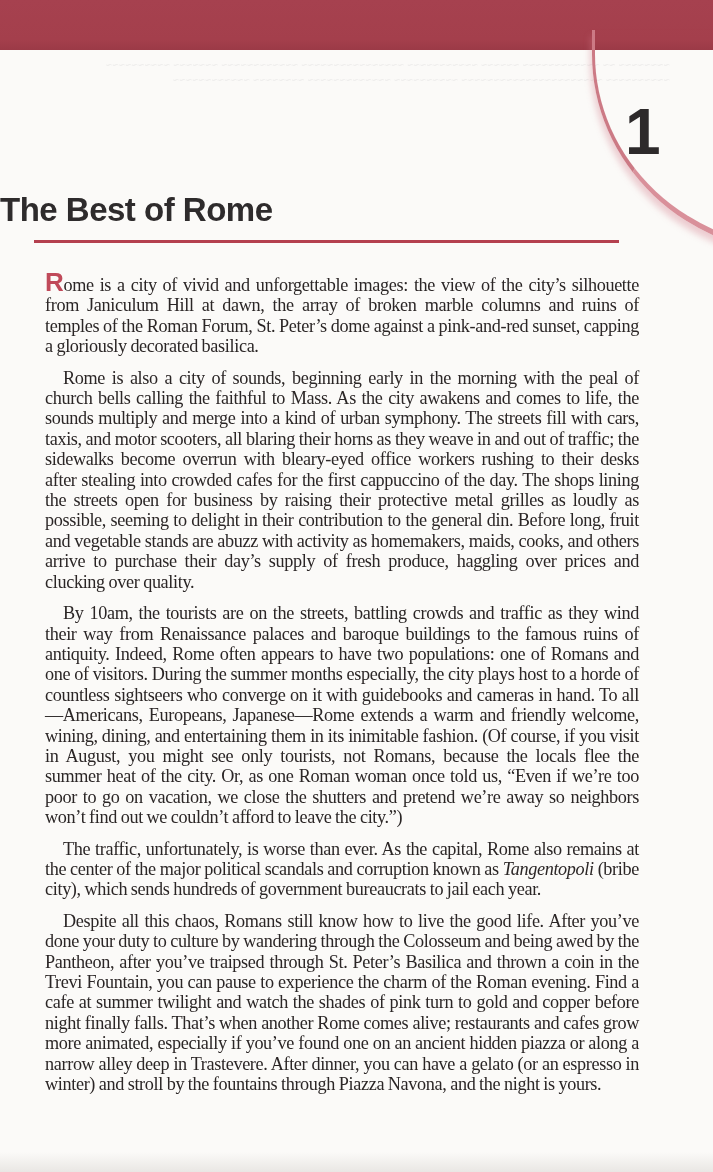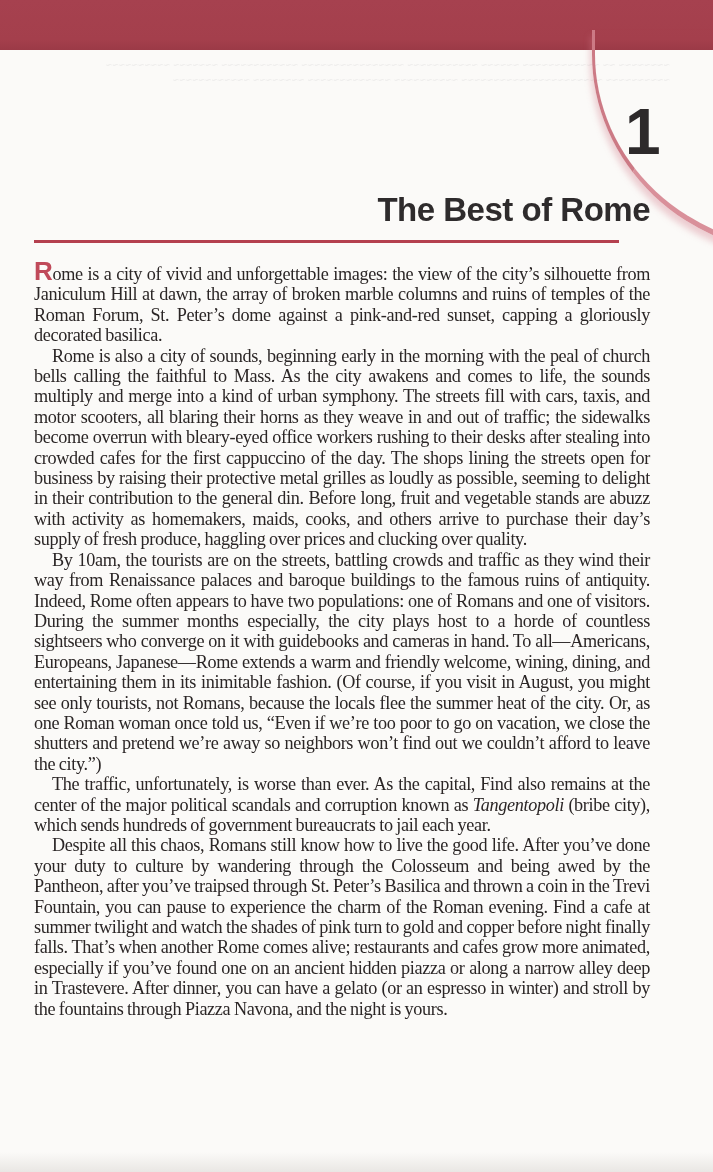--- a/index.html
+++ b/index.html
@@ -48,21 +48,21 @@
       font-family: "Liberation Sans", "DejaVu Sans", sans-serif;
       font-weight: bold;
       font-size: 64px;
       line-height: 64px;
       color: #2d2a2b;
     }
     .chapter-title {
       position: absolute;
       left: 0; top: 190px;
       width: 650px;
-      text-align: right;
+      text-align: left;
       font-family: "Liberation Sans", "DejaVu Sans", sans-serif;
       font-weight: bold;
       font-size: 33px;
       line-height: 40px;
       color: #2e2b2c;
       letter-spacing: -0.5px;
     }
     .title-rule {
       position: absolute;
       left: 34px; top: 240px;
@@ -73,21 +73,21 @@
       position: absolute;
       left: 34px; top: 262px;
       width: 616px;
       font-size: 18.2px;
       line-height: 20.4px;
       text-align: justify;
       letter-spacing: -0.35px;
       word-spacing: -0.5px;
     }
     .body-text p {
-      margin: 0;
+      margin: 11px;
       text-indent: 18px;
     }
     .body-text p.first {
       text-indent: 0;
     }
     .dropcap {
       font-family: "Liberation Sans", "DejaVu Sans", sans-serif;
       font-weight: bold;
       font-size: 26px;
       color: #c04a5a;
@@ -116,17 +116,17 @@
 <div class="chapter-number">1</div>
 
 <h1 class="chapter-title" style="margin:0;">The Best of Rome</h1>
 
 <div class="title-rule"></div>
 
 <div class="body-text">
   <p class="first"><span class="dropcap">R</span><span>ome is a city of vivid and unforgettable images: the view of the city’s silhouette from Janiculum Hill at dawn, the array of broken marble columns and ruins of temples of the Roman Forum, St. Peter’s dome against a pink-and-red sunset, capping a gloriously decorated basilica.</span></p>
   <p>Rome is also a city of sounds, beginning early in the morning with the peal of church bells calling the faithful to Mass. As the city awakens and comes to life, the sounds multiply and merge into a kind of urban symphony. The streets fill with cars, taxis, and motor scooters, all blaring their horns as they weave in and out of traffic; the sidewalks become overrun with bleary-eyed office workers rushing to their desks after stealing into crowded cafes for the first cappuccino of the day. The shops lining the streets open for business by raising their protective metal grilles as loudly as possible, seeming to delight in their contribution to the general din. Before long, fruit and vegetable stands are abuzz with activity as homemakers, maids, cooks, and others arrive to purchase their day’s supply of fresh produce, haggling over prices and clucking over quality.</p>
   <p>By 10am, the tourists are on the streets, battling crowds and traffic as they wind their way from Renaissance palaces and baroque buildings to the famous ruins of antiquity. Indeed, Rome often appears to have two populations: one of Romans and one of visitors. During the summer months especially, the city plays host to a horde of countless sightseers who converge on it with guidebooks and cameras in hand. To all—Americans, Europeans, Japanese—Rome extends a warm and friendly welcome, wining, dining, and entertaining them in its inimitable fashion. (Of course, if you visit in August, you might see only tourists, not Romans, because the locals flee the summer heat of the city. Or, as one Roman woman once told us, “Even if we’re too poor to go on vacation, we close the shutters and pretend we’re away so neighbors won’t find out we couldn’t afford to leave the city.”)</p>
-  <p><span>The traffic, unfortunately, is worse than ever. As the capital, Find also remains at the center of the major political scandals and corruption known as </span><em>Tangentopoli</em><span> (bribe city), which sends hundreds of government bureaucrats to jail each year.</span></p>
+  <p><span>The traffic, unfortunately, is worse than ever. As the capital, Rome also remains at the center of the major political scandals and corruption known as </span><em>Tangentopoli</em><span> (bribe city), which sends hundreds of government bureaucrats to jail each year.</span></p>
   <p>Despite all this chaos, Romans still know how to live the good life. After you’ve done your duty to culture by wandering through the Colosseum and being awed by the Pantheon, after you’ve traipsed through St. Peter’s Basilica and thrown a coin in the Trevi Fountain, you can pause to experience the charm of the Roman evening. Find a cafe at summer twilight and watch the shades of pink turn to gold and copper before night finally falls. That’s when another Rome comes alive; restaurants and cafes grow more animated, especially if you’ve found one on an ancient hidden piazza or along a narrow alley deep in Trastevere. After dinner, you can have a gelato (or an espresso in winter) and stroll by the fountains through Piazza Navona, and the night is yours.</p>
 </div>
 
 <div class="bottom-shade"></div>
 
 </body></html>

